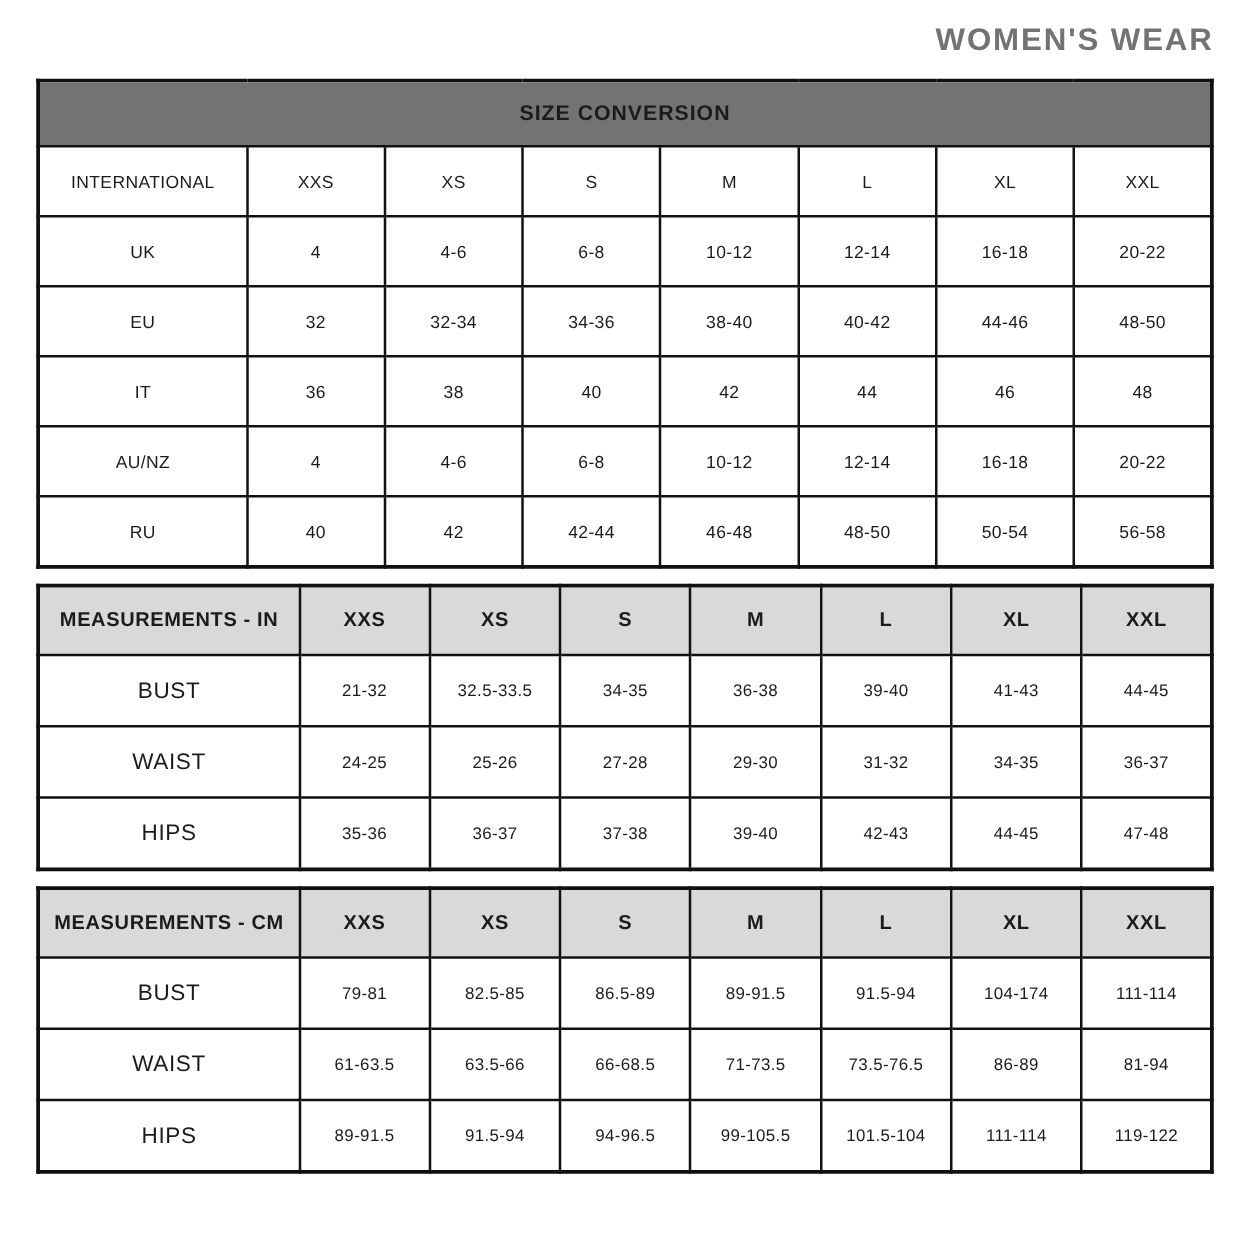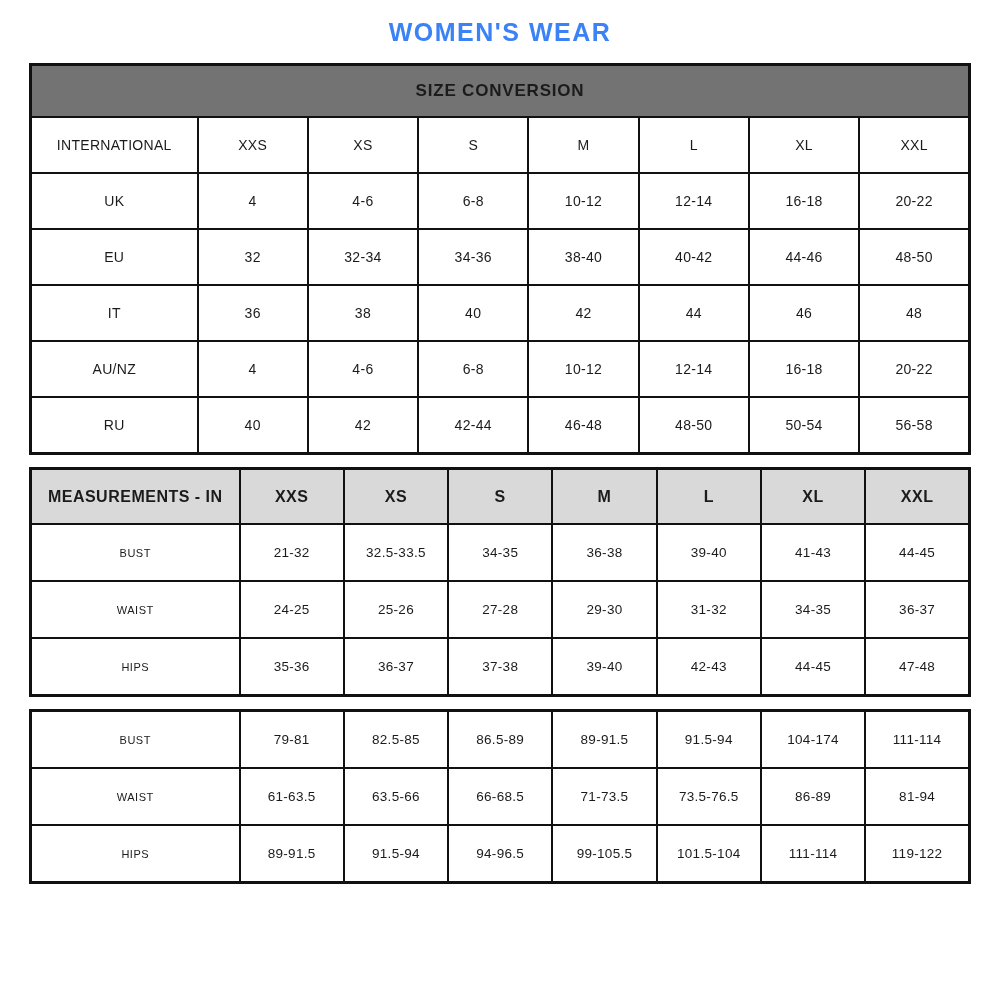--- a/index.html
+++ b/index.html
@@ -1,29 +1,29 @@
 <!DOCTYPE html>
 <html><head>
 <meta charset="utf-8">
 <style>
   html,body{margin:0;padding:0;width:1000px;height:1000px;background:#ffffff;overflow:hidden;}
   body{font-family:"Liberation Sans","DejaVu Sans",sans-serif;color:#1b1b1b;-webkit-font-smoothing:antialiased;}
   .page{width:942px;margin:0 auto;padding-top:12px;}
-  .title{text-align:center;font-size:25px;font-weight:700;letter-spacing:1.5px;margin:6px 0 16px 0;color:#3b82f6;}
+  .title{text-align:right;font-size:25px;font-weight:700;letter-spacing:1.5px;margin:6px 0 16px 0;color:#737373;}
   table{border-collapse:collapse;table-layout:fixed;width:942px;margin:0 0 12px 0;border:3px solid #111;}
   td{border:2px solid #111;text-align:center;vertical-align:middle;padding:0 2px;overflow:hidden;white-space:nowrap;}
   
   .t1 col.c1{width:167px;}
   .t1 td{height:54px;font-size:14px;letter-spacing:0.3px;}
   .t1 tr.cap td{height:50px;background:#737373;font-weight:700;font-size:17px;letter-spacing:0.8px;}
   
   .tm col.c1{width:209px;}
   .tm td{height:55px;font-size:13.5px;letter-spacing:0.3px;}
   .tm tr.hdr td{height:53px;background:#d9d9d9;font-weight:700;font-size:16px;letter-spacing:0.5px;}
-  .tm td.lbl{font-size:11px;letter-spacing:0.5px;}
+  .tm td.lbl{font-size:18px;letter-spacing:0.5px;}
 </style>
 </head>
 <body>
 
 <div class="page">
 
   <div class="title">WOMEN'S WEAR</div>
 
   <table class="t1">
     <colgroup>
@@ -145,20 +145,30 @@
       </tr>
     </tbody>
   </table>
 
   <table class="tm">
     <colgroup>
         <col class="c1">
         <col span="7">
       </colgroup>
     <tbody>
+      <tr class="hdr">
+        <td>MEASUREMENTS - CM</td>
+        <td>XXS</td>
+        <td>XS</td>
+        <td>S</td>
+        <td>M</td>
+        <td>L</td>
+        <td>XL</td>
+        <td>XXL</td>
+      </tr>
       <tr>
         <td class="lbl">BUST</td>
         <td>79-81</td>
         <td>82.5-85</td>
         <td>86.5-89</td>
         <td>89-91.5</td>
         <td>91.5-94</td>
         <td>104-174</td>
         <td>111-114</td>
       </tr>

